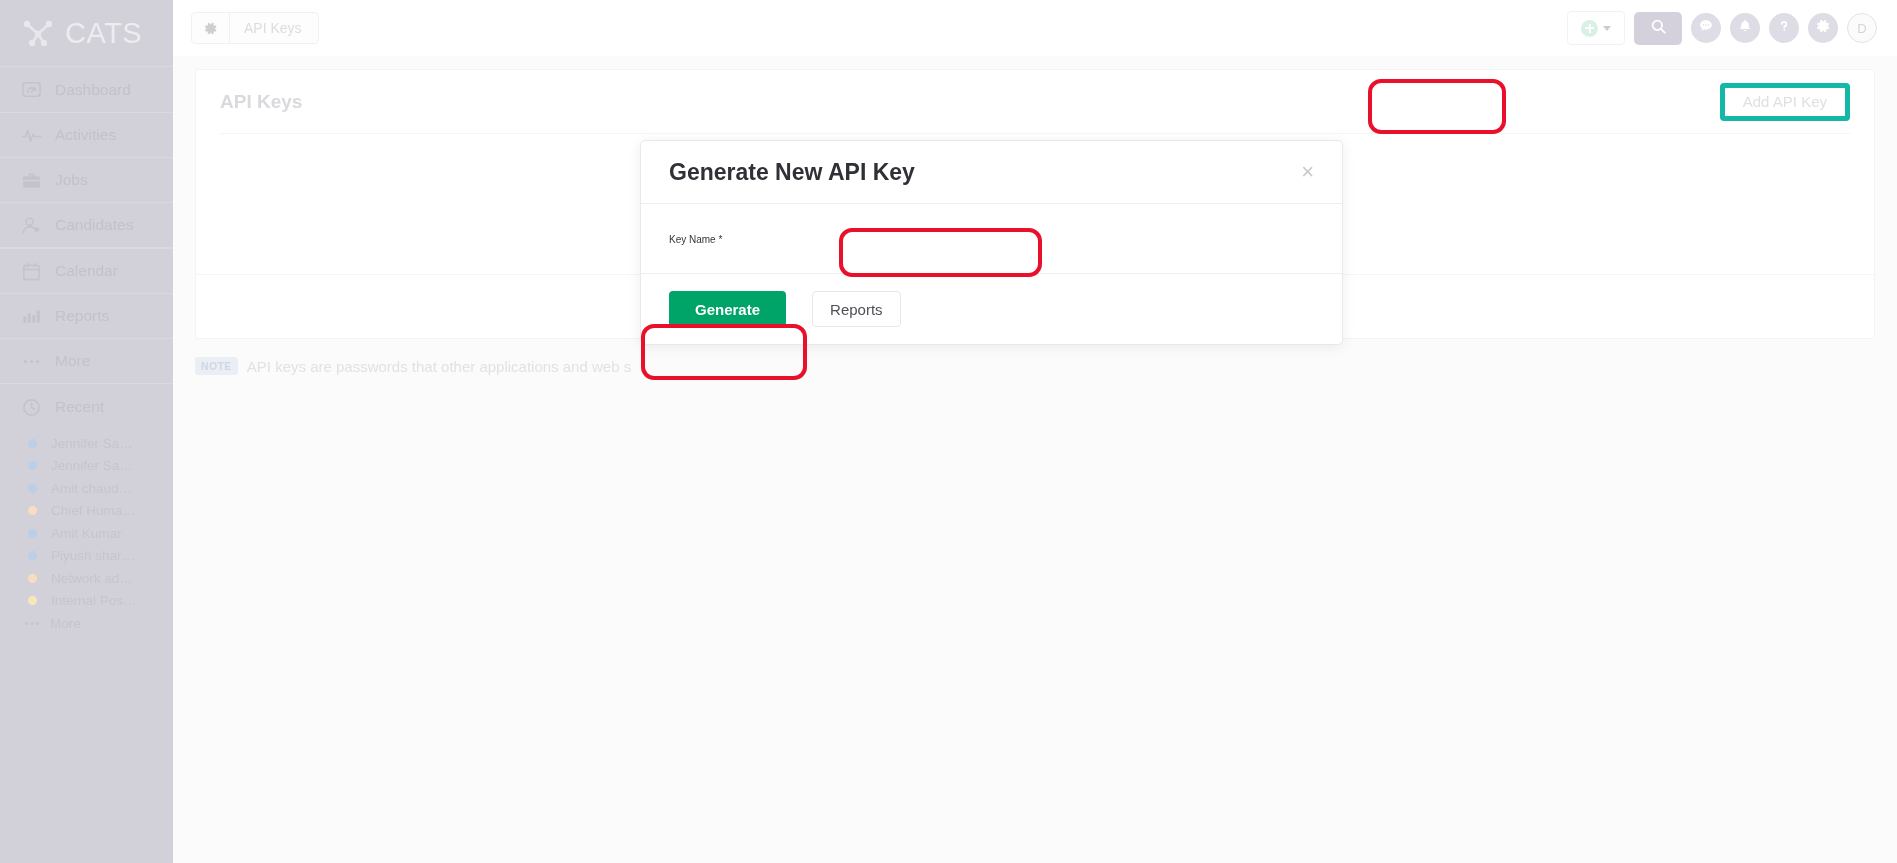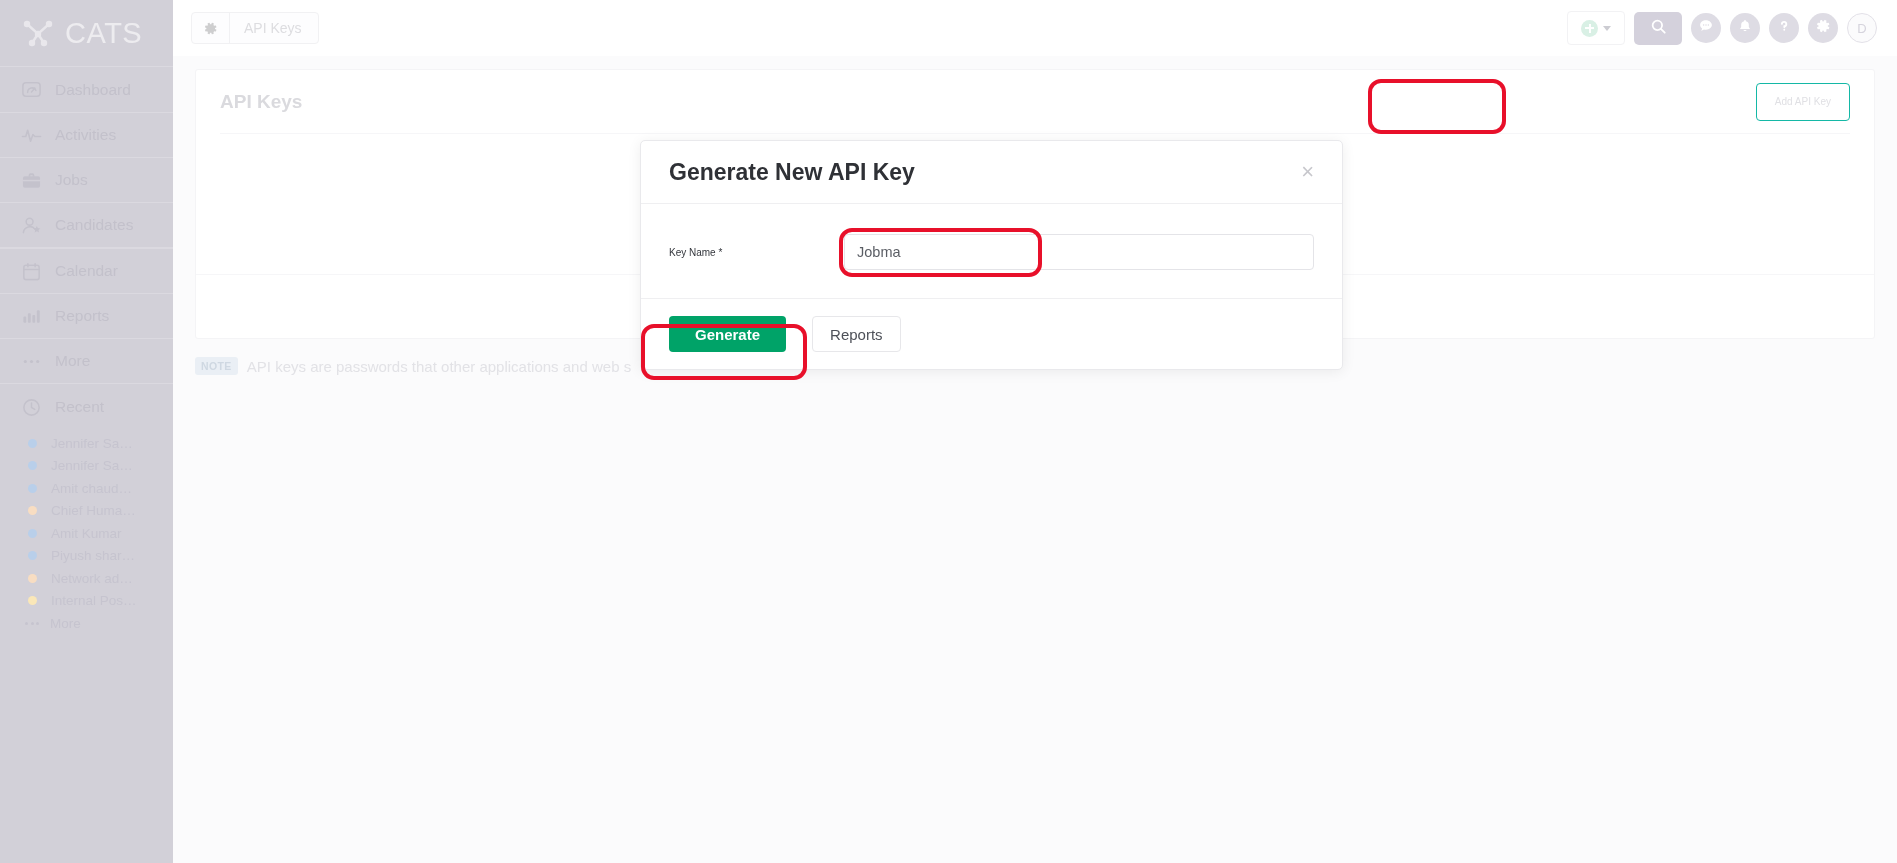--- a/index.html
+++ b/index.html
@@ -136,23 +136,23 @@
     border: 1px solid #f4f4f6; border-radius: 3px;
     height: 270px; position: relative;
   }
   .card-head {
     height: 63px; display: flex; align-items: center;
     padding: 0 24px 0 24px;
   }
   .card-title { font-size: 19px; font-weight: bold; color: #dadade; }
   .add-api-btn {
     margin-left: auto; height: 38px; padding: 0 18px;
-    border: 1px solid #14b8a6; border-radius: 4px;
+    border: 5px solid #14b8a6; border-radius: 4px;
     background: #fff; display: flex; align-items: center;
-    font-size: 10px; color: #e0e0e4;
+    font-size: 15px; color: #e0e0e4;
   }
   .card-divider { height: 1px; background: #f6f6f8; margin: 0 24px; }
   .card-body { height: 140px; }
   .card-foot { border-top: 1px solid #f6f6f8; height: 65px; }
 
   .note-row {
     margin: 18px 22px 0 22px; display: flex;
     align-items: center; gap: 9px;
   }
   .note-badge {
@@ -471,21 +471,20 @@
 
   <div class="modal">
     <div class="modal-head">
       <span class="modal-title">Generate New API Key</span>
       <button class="modal-close">×</button>
     </div>
 
     <div class="modal-body">
       <div class="form-row">
         <label class="form-label">Key Name *</label>
-        <input class="form-input" type="text" value="Jobma" style="">
       </div>
     </div>
 
     <div class="modal-foot">
       <button class="btn-generate">Generate</button>
       <button class="btn-cancel">Reports</button>
     </div>
   </div>
 
   <div class="annot" id="annot-add" style="border-color: rgb(232, 16, 42);"></div>

